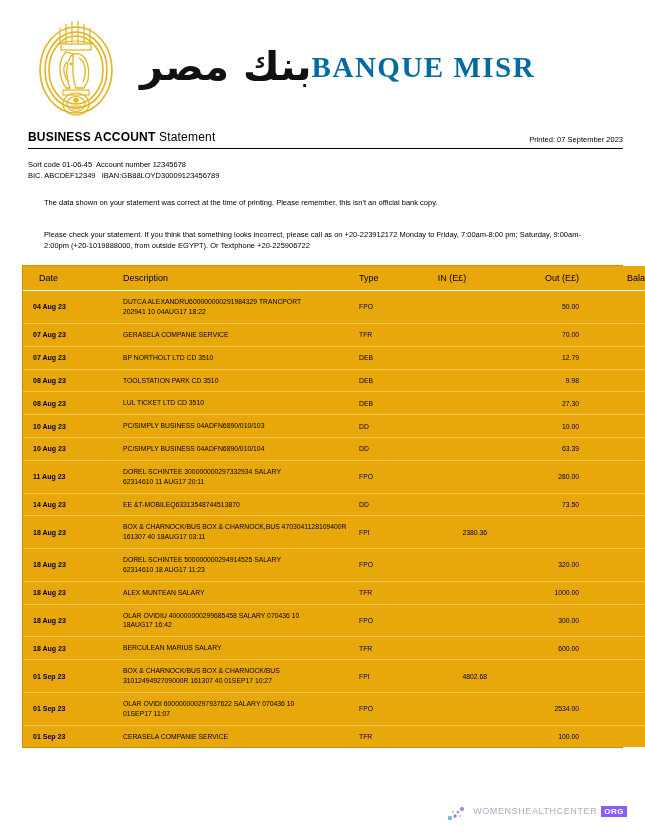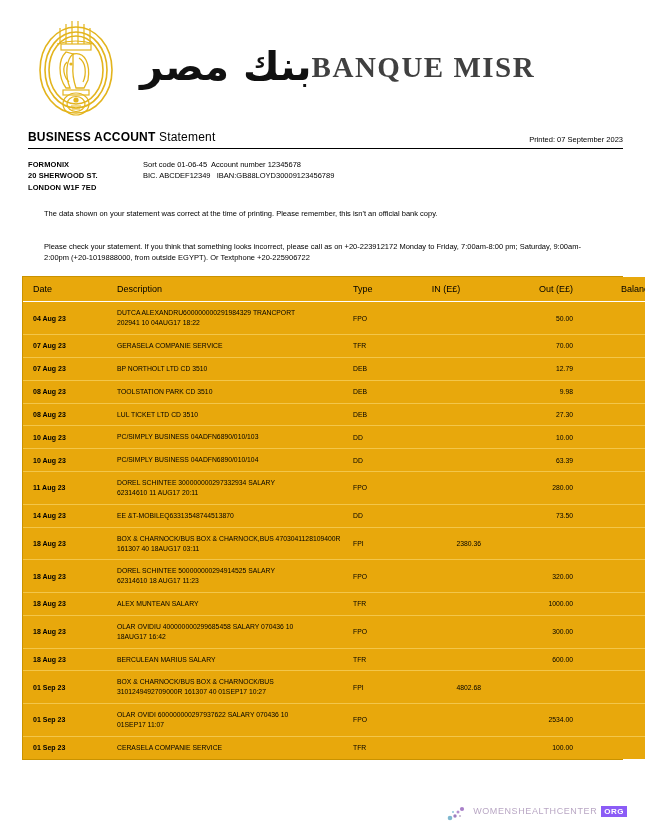--- a/index.html
+++ b/index.html
@@ -51,21 +51,21 @@
     color: #111111;
     direction: rtl;
     font-weight: 700;
     letter-spacing: 1px;
   }
   .latin {
     font-family: "Liberation Serif", serif;
     font-size: 29px;
     font-weight: 700;
     letter-spacing: 1.5px;
-    color: #404040;
+    color: #0369a1;
     margin-top: 2px;
   }
 
   
   .title-row {
     display: flex;
     justify-content: space-between;
     align-items: flex-end;
     padding: 0 22px 0 28px;
     margin-top: 12px;
@@ -126,21 +126,21 @@
     table-layout: fixed;
   }
   thead th {
     font-size: 9px;
     font-weight: 400;
     padding: 7px 0 7px 0;
     background: #e8a80c;
     color: #000;
     border-bottom: 1px solid #ffffff;
   }
-  th.c-date   { width: 72px;  text-align: left; padding-left: 10px; }
+  th.c-date   { width: 72px;  text-align: left; padding-left: 16px; }
   th.c-desc   { width: 230px; text-align: left; padding-left: 12px; }
   th.c-type   { width: 58px;  text-align: left; padding-left: 6px; }
   th.c-in     { width: 70px;  text-align: center; padding-right: 14px; }
   th.c-out    { width: 78px;  text-align: right; padding-right: 14px; }
   th.c-bal    { width: 86px;  text-align: right; padding-right: 10px; }
 
   tbody td {
     font-size: 6.8px;
     padding: 6px 0;
     vertical-align: middle;
@@ -230,25 +230,20 @@
     </div>
   </div>
 
   <div class="title-row">
     <div class="stmt-title"><span>BUSINESS ACCOUNT</span><span class="light"> Statement</span></div>
     <div class="printed">Printed: 07 September 2023</div>
   </div>
   <div class="rule"></div>
 
   <div class="acct">
-    <div class="acct-left">
-      <div>FORMONIX</div>
-      <div>20 SHERWOOD ST.</div>
-      <div>LONDON W1F 7ED</div>
-    </div>
     <div class="acct-right">
       <div>Sort code 01-06-45  Account number 12345678</div>
       <div>BIC. ABCDEF12349   IBAN:GB88LOYD30009123456789</div>
     </div>
   </div>
 
   <div class="notice notice-1">The data shown on your statement was correct at the time of printing. Please remember, this isn't an official bank copy.</div>
   <div class="notice notice-2">Please check your statement. If you think that something looks incorrect, please call as on +20-223912172 Monday to Friday, 7:00am-8:00 pm; Saturday, 9:00am-2:00pm (+20-1019888000, from outside EGYPT). Or Textphone +20-225906722</div>
 
   <div class="table-wrap">

